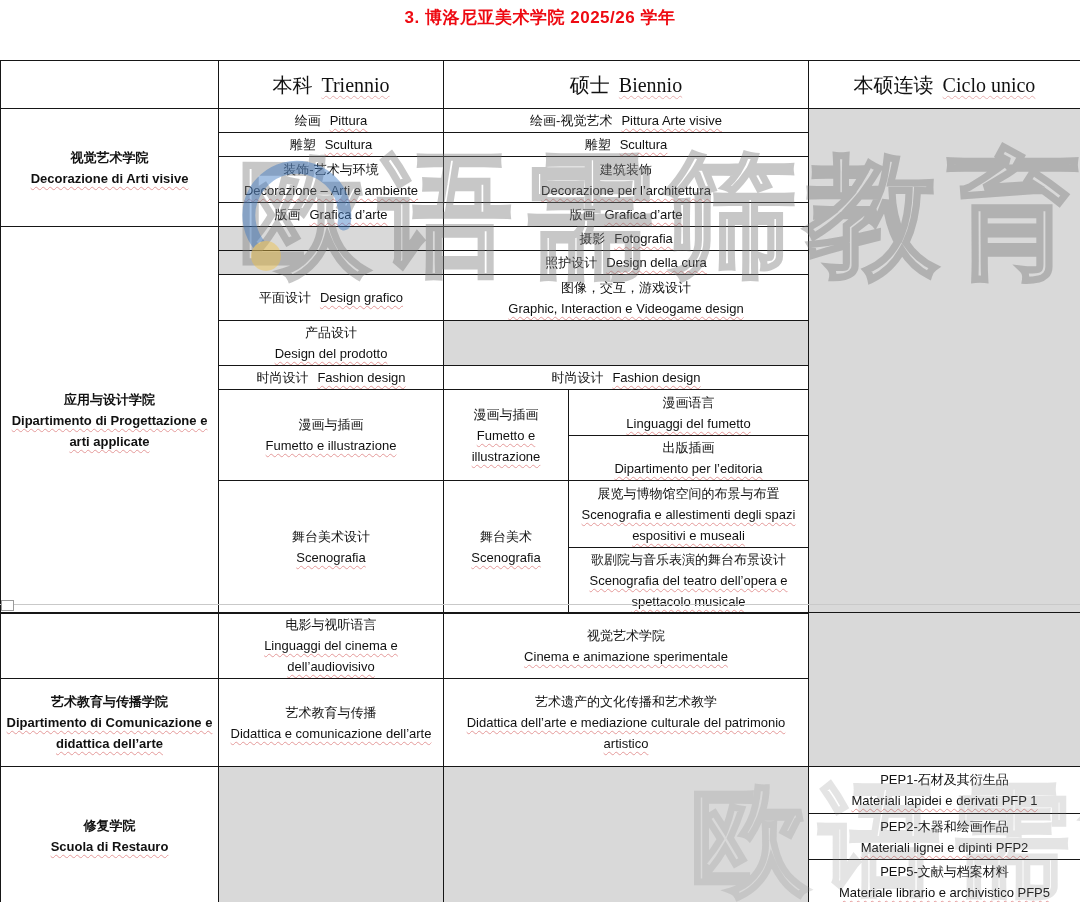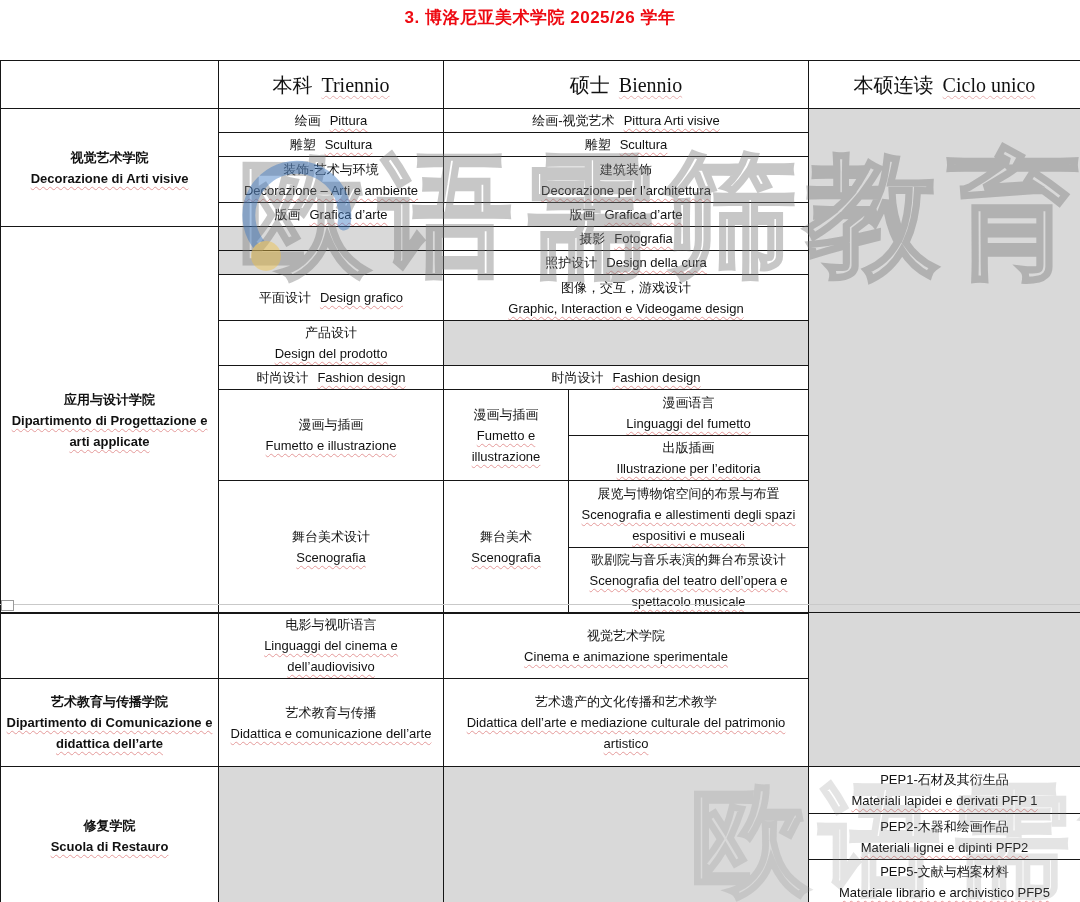--- a/index.html
+++ b/index.html
@@ -78,21 +78,21 @@
     </tr>
     <tr style="height:22px">
       <td class="dept stack" rowspan="4">
         <span class="zh">视觉艺术学院</span>
         <span class="it">Decorazione di Arti visive</span>
       </td>
       <td class="inline">
         <span class="zh">绘画</span><span class="it">Pittura</span>
       </td>
       <td class="inline" colspan="2">
-        <span class="zh">绘画-视觉艺术</span><span class="it">Pittura Arti visive</span>
+        <span class="zh">绘画-视觉艺术</span><span class="it">Pittura Arte visive</span>
       </td>
       <td class="gray" rowspan="13"></td>
     </tr>
     <tr style="height:22px">
       <td class="inline">
         <span class="zh">雕塑</span><span class="it">Scultura</span>
       </td>
       <td class="inline" colspan="2">
         <span class="zh">雕塑</span><span class="it">Scultura</span>
       </td>
@@ -165,21 +165,21 @@
         <span class="it">Fumetto e illustrazione</span>
       </td>
       <td class="stack">
         <span class="zh">漫画语言</span>
         <span class="it">Linguaggi del fumetto</span>
       </td>
     </tr>
     <tr style="height:45px">
       <td class="stack">
         <span class="zh">出版插画</span>
-        <span class="it">Illustrazione per l’editoria</span>
+        <span class="it">Dipartimento per l’editoria</span>
       </td>
     </tr>
     <tr style="height:67px">
       <td class="stack" rowspan="2">
         <span class="zh">舞台美术设计</span>
         <span class="it">Scenografia</span>
       </td>
       <td class="stack" rowspan="2">
         <span class="zh">舞台美术</span>
         <span class="it">Scenografia</span>

